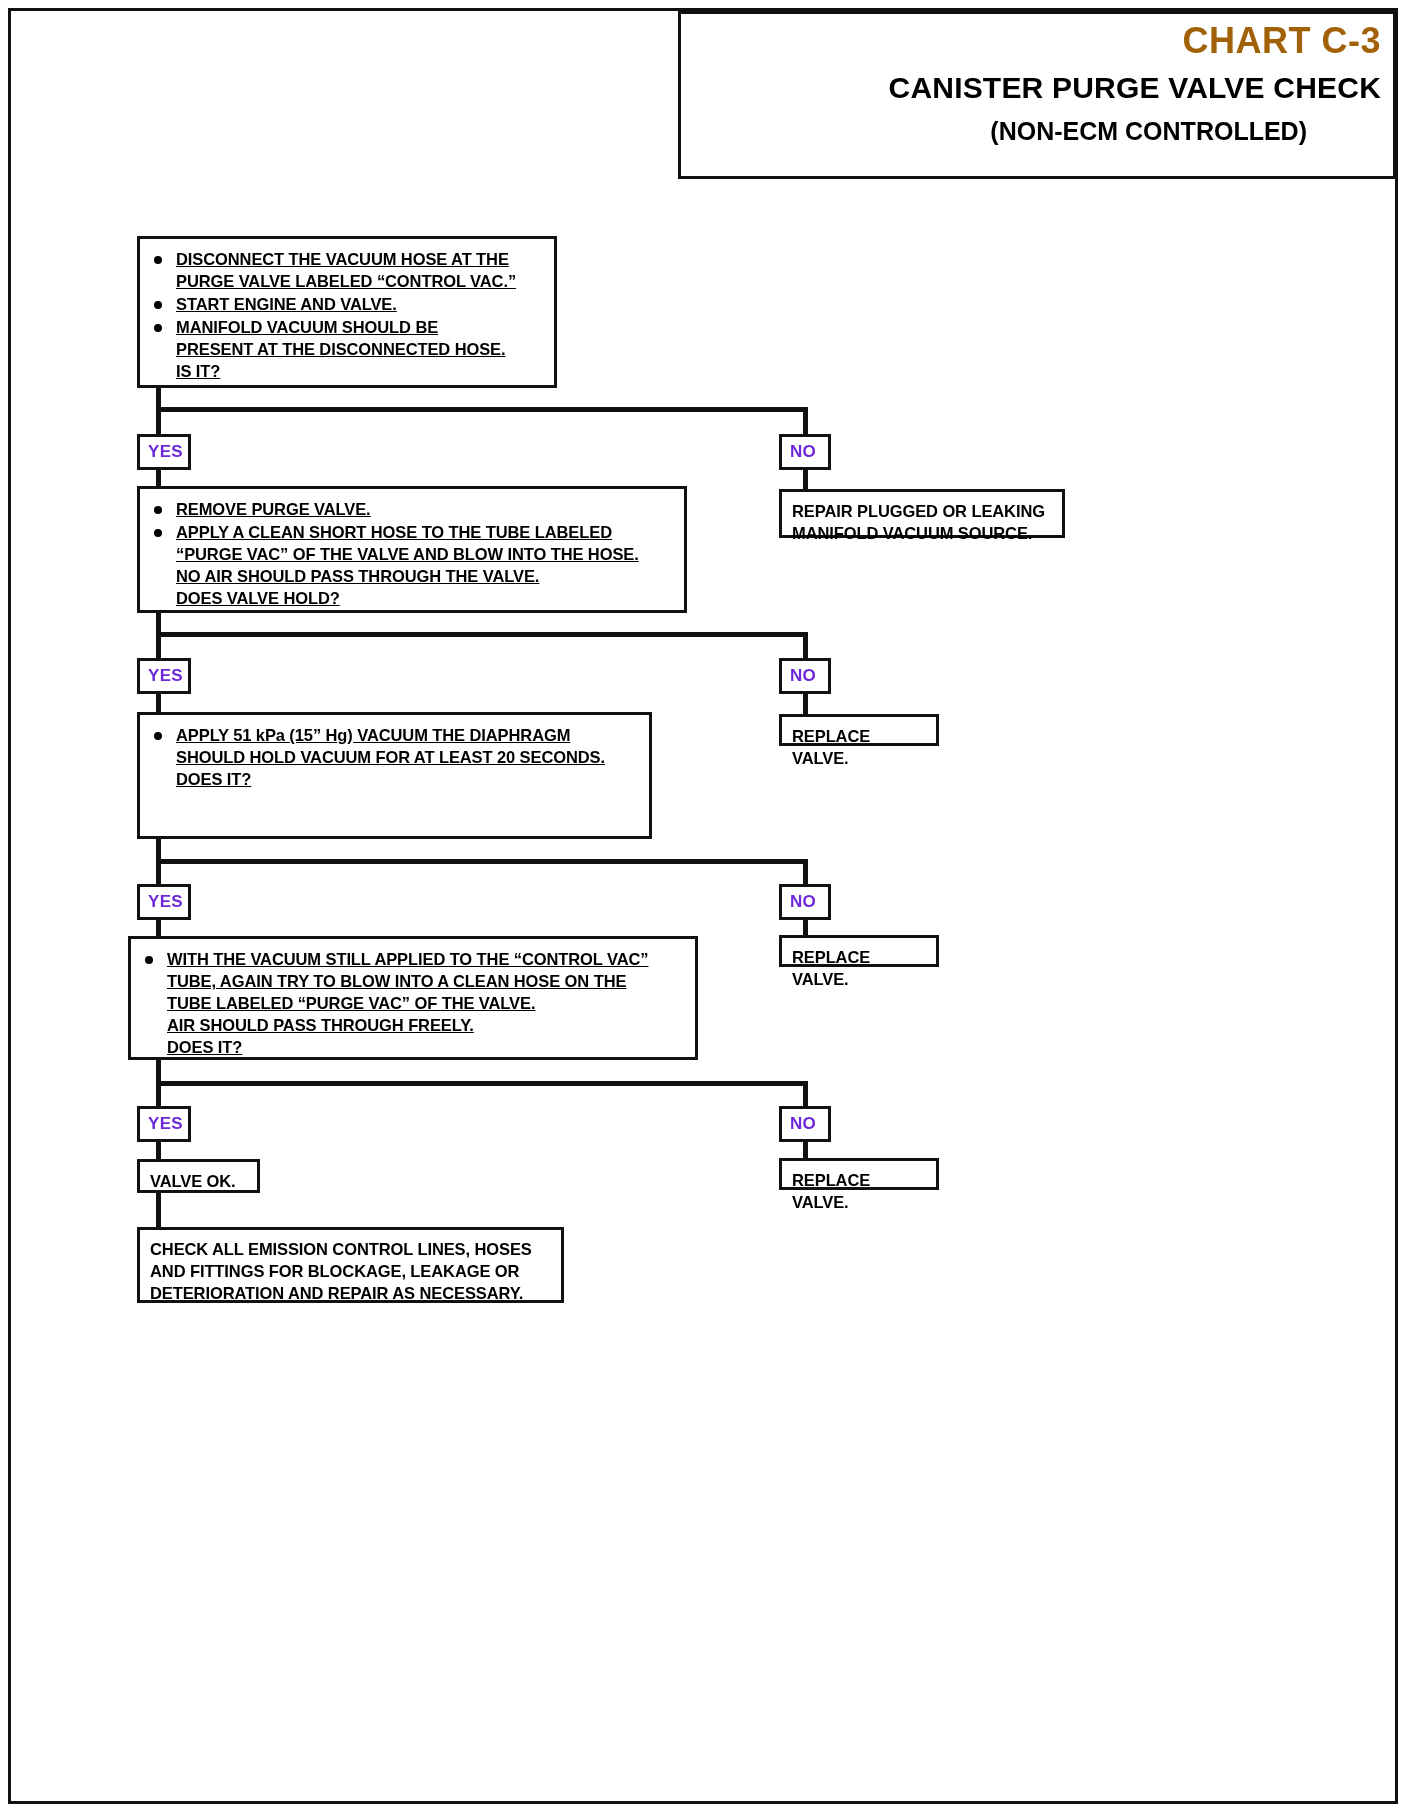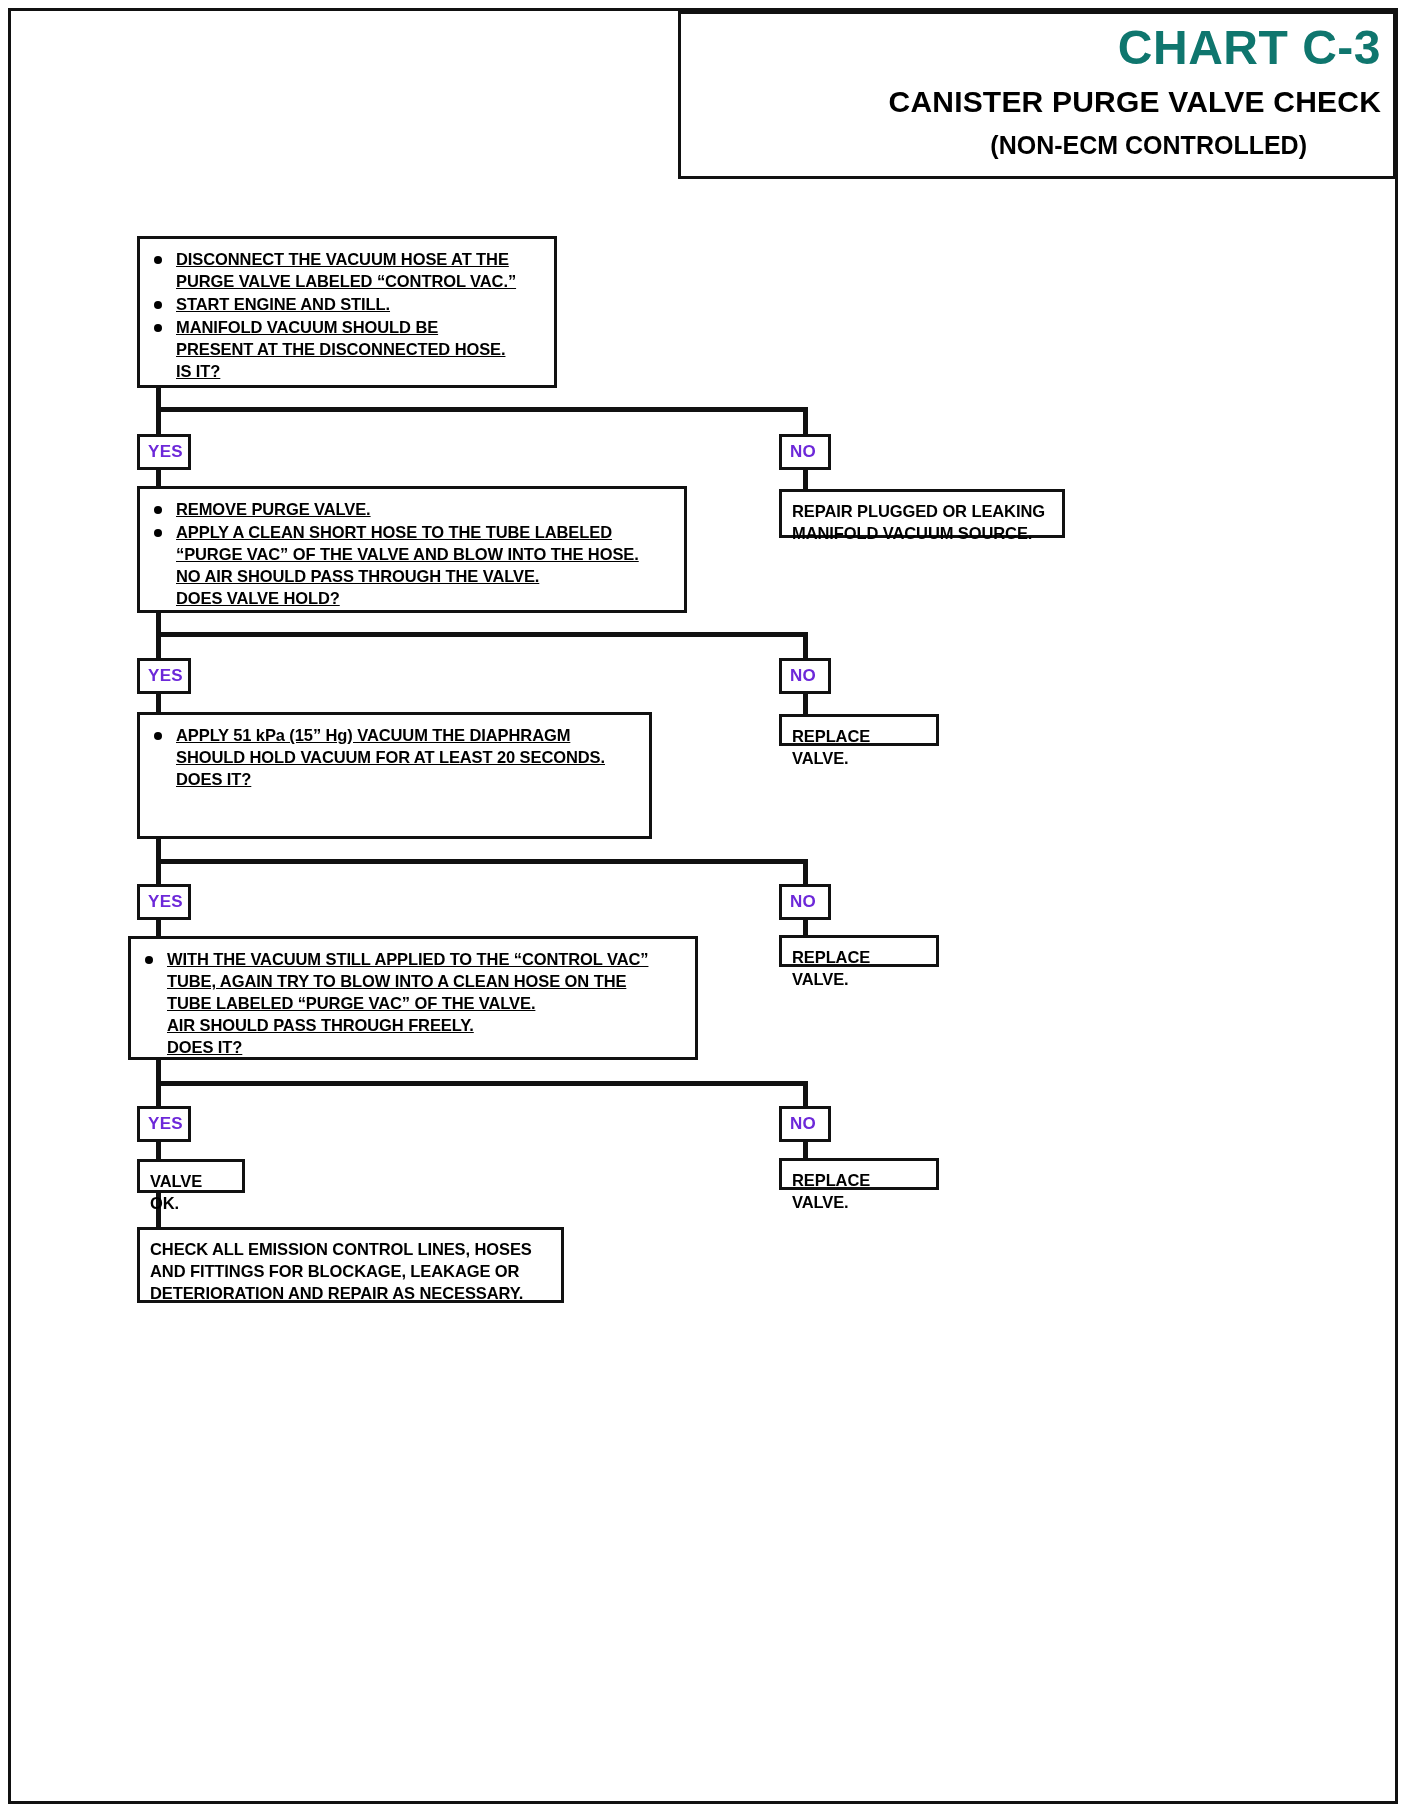--- a/index.html
+++ b/index.html
@@ -27,25 +27,25 @@
     position:absolute;
     left:678px; top:11px;
     width:718px; height:168px;
     border:3px solid #111;
     box-sizing:border-box;
     background:#fff;
     text-align:right;
     padding:6px 12px 0 0;
   }
   #chart-number{
-    font-size:48px;
+    font-size:36px;
     font-weight:bold;
     letter-spacing:0.5px;
     line-height:1.15;
-    color:#0f766e;
+    color:#a16207;
     white-space:nowrap;
   }
   #chart-title{
     font-size:30px;
     font-weight:bold;
     letter-spacing:0.2px;
     line-height:1.18;
     margin-top:9px;
     color:#000;
     white-space:nowrap;
@@ -162,21 +162,21 @@
   <div class="ln vl" style="left:803px;top:1081px;width:5px;height:26px;"></div>
   <div class="ln vl" style="left:803px;top:1139px;width:5px;height:22px;"></div>
   <div class="ln vl" style="left:156px;top:1139px;width:5px;height:22px;"></div>
 
   <div class="ln vl" style="left:156px;top:1193px;width:5px;height:36px;"></div>
 
   <div class="flowbox pad" style="left:137px;top:236px;width:420px;height:152px;">
     <ul>
       <li class="bulleted">DISCONNECT THE VACUUM HOSE AT THE
 PURGE VALVE LABELED “CONTROL VAC.”</li>
-      <li class="bulleted">START ENGINE AND STILL.</li>
+      <li class="bulleted">START ENGINE AND VALVE.</li>
       <li class="bulleted">MANIFOLD VACUUM SHOULD BE
 PRESENT AT THE DISCONNECTED HOSE.
 IS IT?</li>
     </ul>
   </div>
 
   <div class="tag" style="left:137px;top:434px;width:54px;height:36px;">
     <span>YES</span>
   </div>
 
@@ -246,21 +246,21 @@
   </div>
 
   <div class="tag" style="left:779px;top:1106px;width:52px;height:36px;">
     <span>NO</span>
   </div>
 
   <div class="flowbox padplain" style="left:779px;top:1158px;width:160px;height:32px;">
     <div class="plain">REPLACE VALVE.</div>
   </div>
 
-  <div class="flowbox padplain" style="left:137px;top:1159px;width:108px;height:34px;">
+  <div class="flowbox padplain" style="left:137px;top:1159px;width:123px;height:34px;">
     <div class="plain">VALVE OK.</div>
   </div>
 
   <div class="flowbox padplain" style="left:137px;top:1227px;width:427px;height:76px;">
     <div class="plain">CHECK ALL EMISSION CONTROL LINES, HOSES
 AND FITTINGS FOR BLOCKAGE, LEAKAGE OR
 DETERIORATION AND REPAIR AS NECESSARY.</div>
   </div>
 
 </div>

